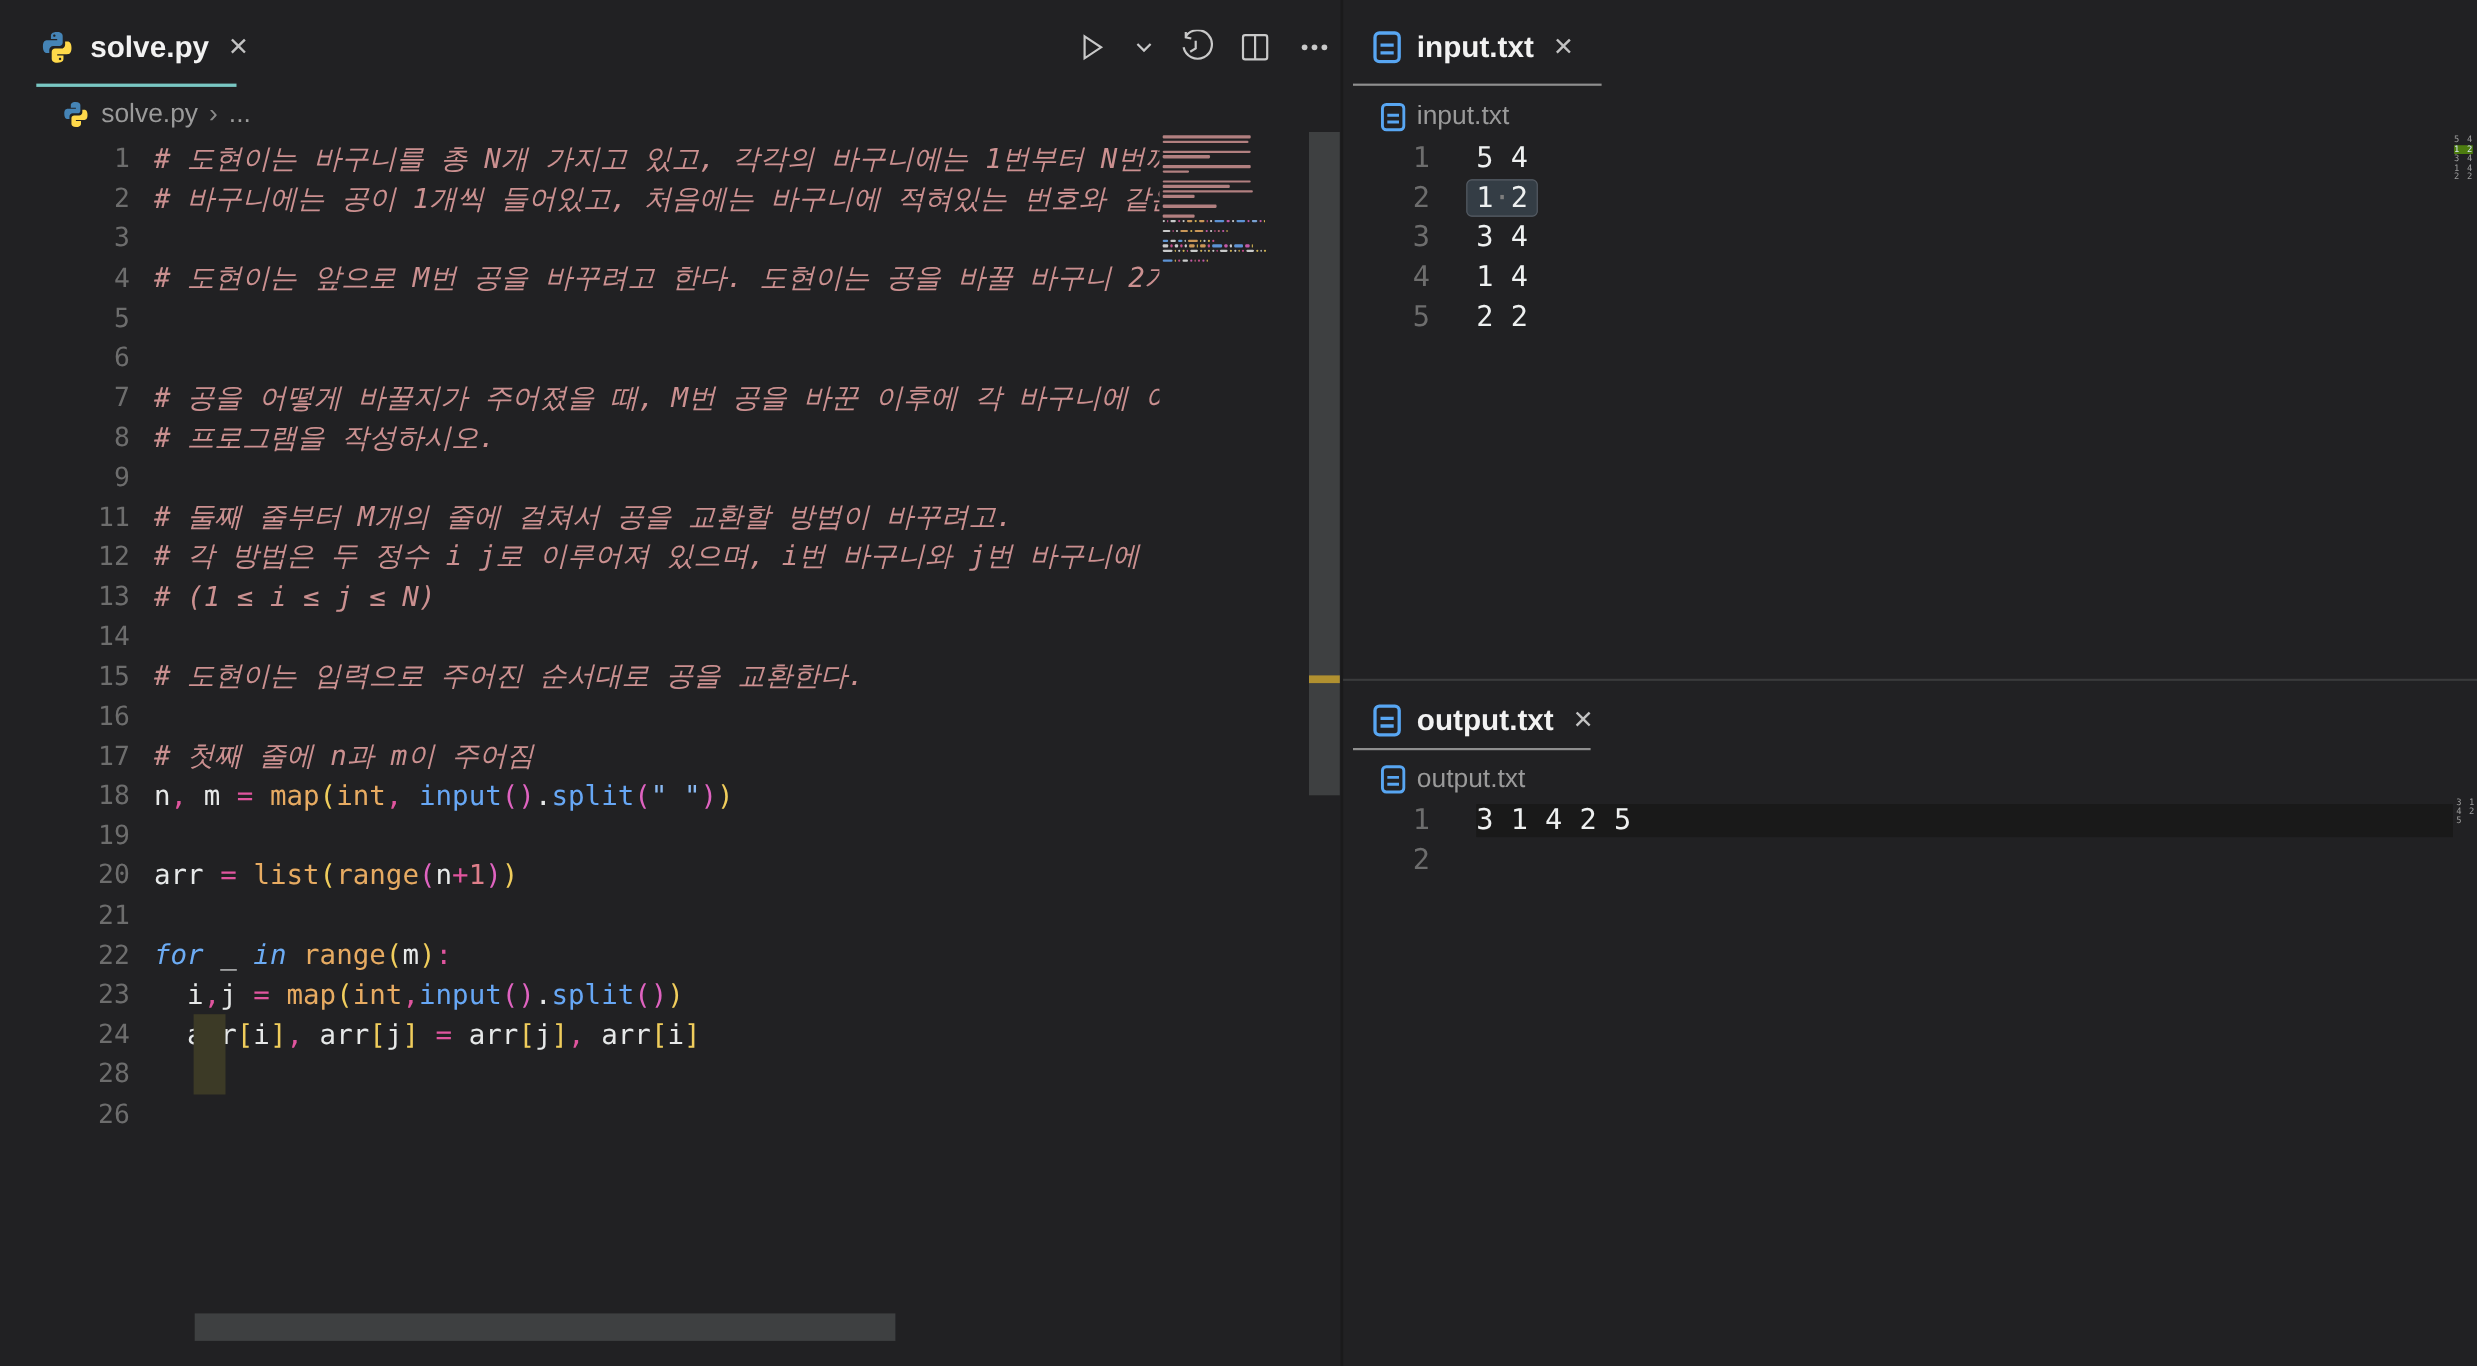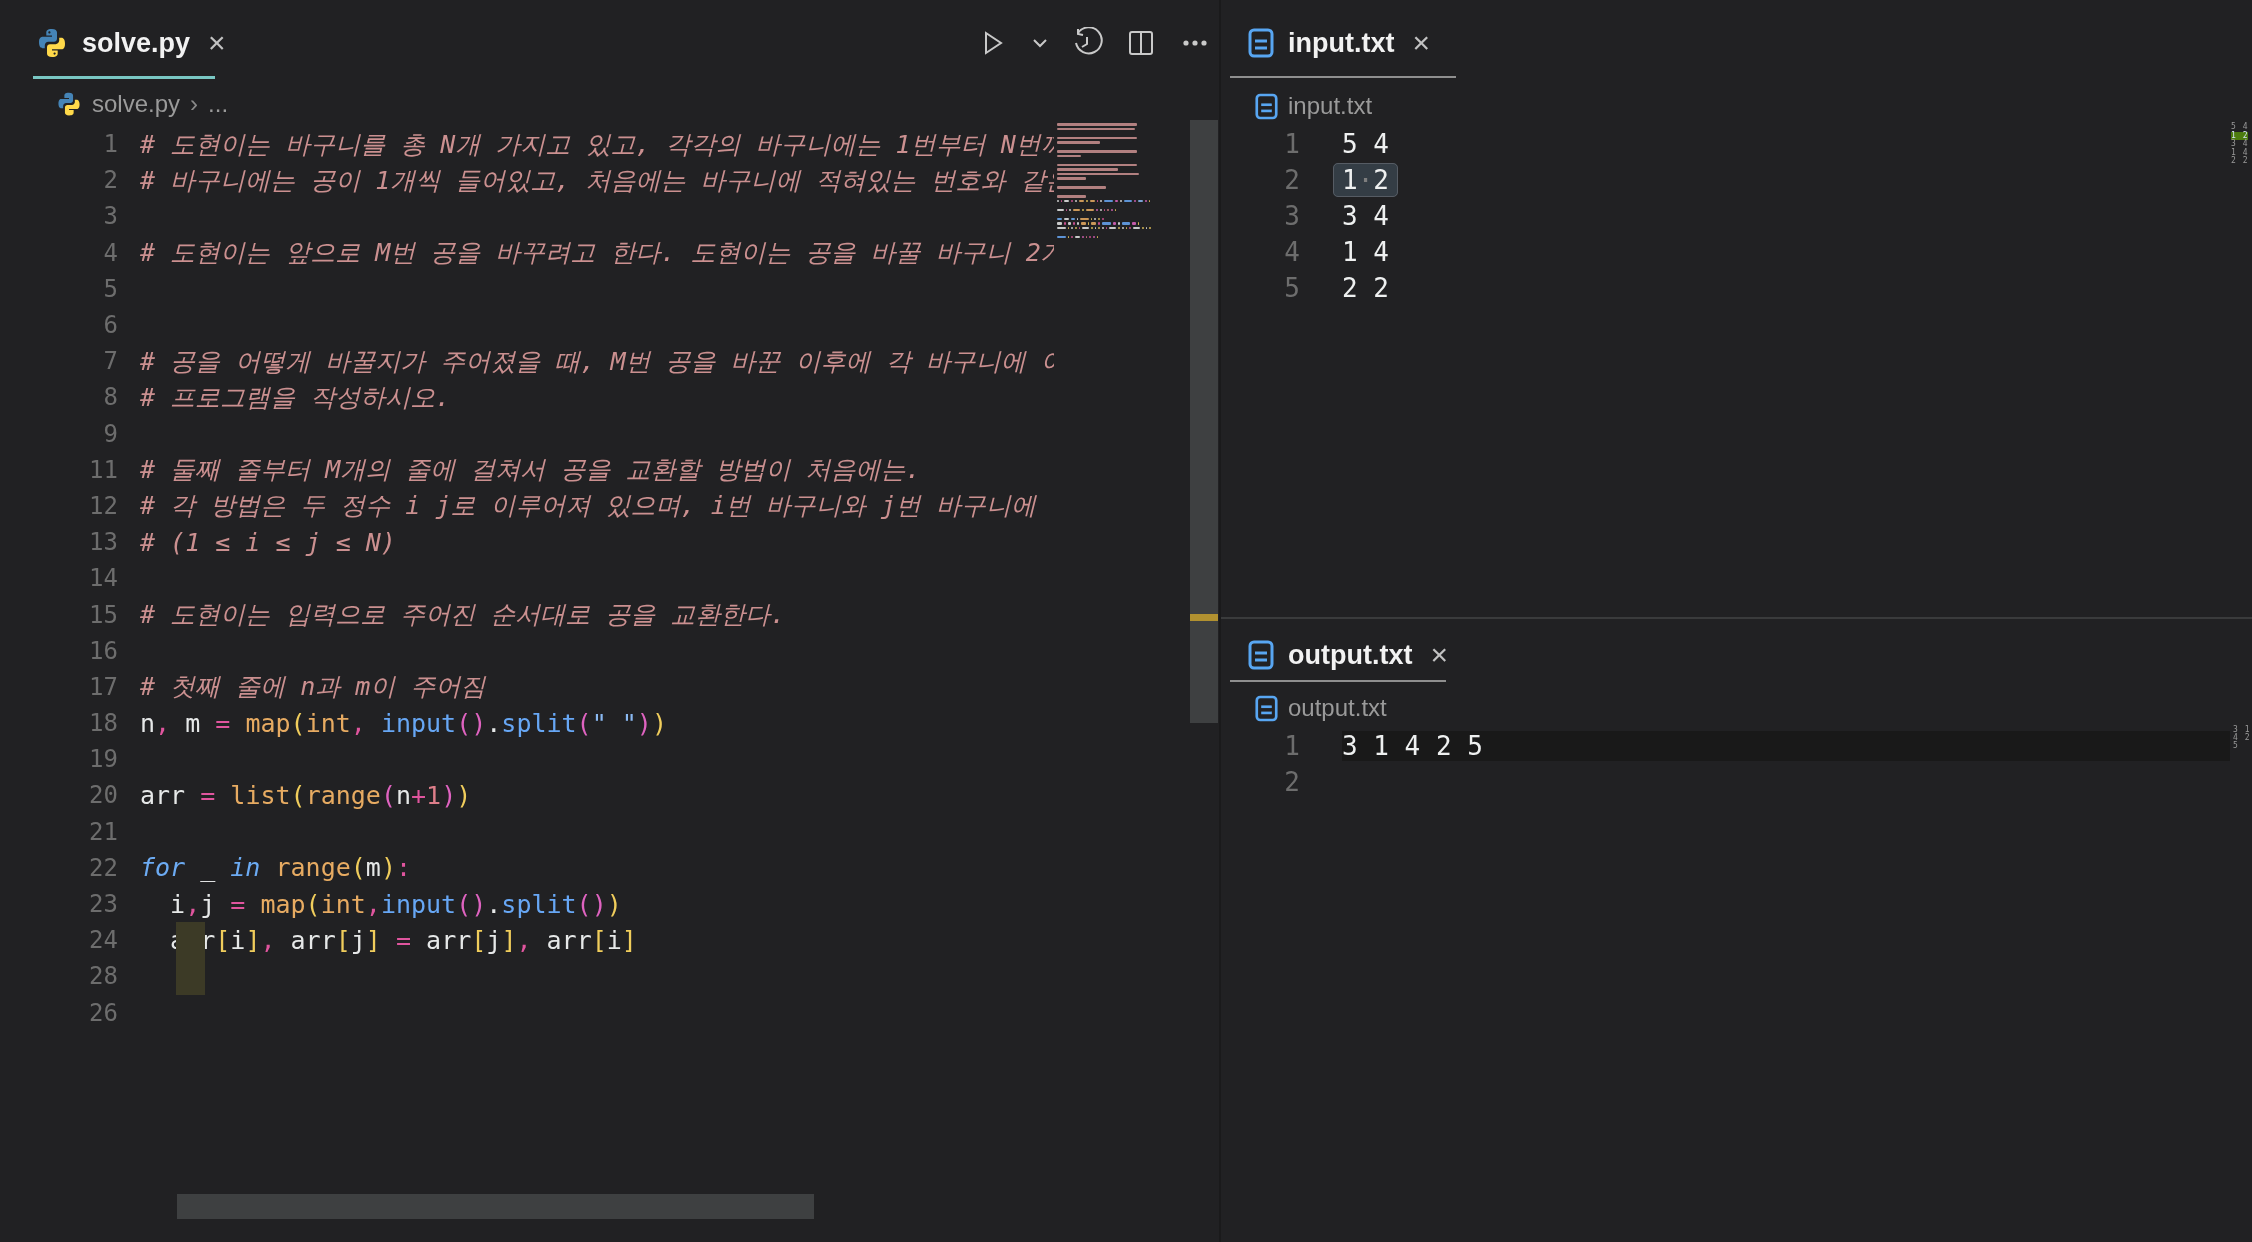--- a/index.html
+++ b/index.html
@@ -192,21 +192,21 @@
   <div id="code-area">
       <div class="code-line"><span class="ln">1</span><span class="code"><span class="tk-c"># 도현이는 바구니를 총 N개 가지고 있고, 각각의 바구니에는 1번부터 N번까지 번호</span></span></div>
       <div class="code-line"><span class="ln">2</span><span class="code"><span class="tk-c"># 바구니에는 공이 1개씩 들어있고, 처음에는 바구니에 적혀있는 번호와 같은 번호가</span></span></div>
       <div class="code-line"><span class="ln">3</span><span class="code"></span></div>
       <div class="code-line"><span class="ln">4</span><span class="code"><span class="tk-c"># 도현이는 앞으로 M번 공을 바꾸려고 한다. 도현이는 공을 바꿀 바구니 2개를 선택</span></span></div>
       <div class="code-line"><span class="ln">5</span></div>
       <div class="code-line"><span class="ln">6</span><span class="code"></span></div>
       <div class="code-line"><span class="ln">7</span><span class="code"><span class="tk-c"># 공을 어떻게 바꿀지가 주어졌을 때, M번 공을 바꾼 이후에 각 바구니에 어떤 공이</span></span></div>
       <div class="code-line"><span class="ln">8</span><span class="code"><span class="tk-c"># 프로그램을 작성하시오.</span></span></div>
       <div class="code-line"><span class="ln">9</span><span class="code"></span></div>
-      <div class="code-line"><span class="ln">11</span><span class="code"><span class="tk-c"># 둘째 줄부터 M개의 줄에 걸쳐서 공을 교환할 방법이 처음에는.</span></span></div>
+      <div class="code-line"><span class="ln">11</span><span class="code"><span class="tk-c"># 둘째 줄부터 M개의 줄에 걸쳐서 공을 교환할 방법이 바꾸려고.</span></span></div>
       <div class="code-line"><span class="ln">12</span><span class="code"><span class="tk-c"># 각 방법은 두 정수 i j로 이루어져 있으며, i번 바구니와 j번 바구니에 들어있는</span></span></div>
       <div class="code-line"><span class="ln">13</span><span class="code"><span class="tk-c"># (1 ≤ i ≤ j ≤ N)</span></span></div>
       <div class="code-line"><span class="ln">14</span><span class="code"></span></div>
       <div class="code-line"><span class="ln">15</span><span class="code"><span class="tk-c"># 도현이는 입력으로 주어진 순서대로 공을 교환한다.</span></span></div>
       <div class="code-line"><span class="ln">16</span><span class="code"></span></div>
       <div class="code-line"><span class="ln">17</span><span class="code"><span class="tk-c"># 첫째 줄에 n과 m이 주어짐</span></span></div>
       <div class="code-line"><span class="ln">18</span><span class="code"><span class="tk-fg">n</span><span class="tk-op">,</span><span class="tk-fg"> m </span><span class="tk-op">=</span><span class="tk-fg"> </span><span class="tk-fn">map</span><span class="tk-b1">(</span><span class="tk-fn">int</span><span class="tk-op">,</span><span class="tk-fg"> </span><span class="tk-fnb">input</span><span class="tk-b2">()</span><span class="tk-fg">.</span><span class="tk-fnb">split</span><span class="tk-b2">(</span><span class="tk-str">" "</span><span class="tk-b2">)</span><span class="tk-b1">)</span></span></div>
       <div class="code-line"><span class="ln">19</span><span class="code"></span></div>
       <div class="code-line"><span class="ln">20</span><span class="code"><span class="tk-fg">arr </span><span class="tk-op">=</span><span class="tk-fg"> </span><span class="tk-fn">list</span><span class="tk-b1">(</span><span class="tk-fn">range</span><span class="tk-b2">(</span><span class="tk-fg">n</span><span class="tk-op">+</span><span class="tk-num">1</span><span class="tk-b2">)</span><span class="tk-b1">)</span></span></div>
       <div class="code-line"><span class="ln">21</span><span class="code"></span></div>

